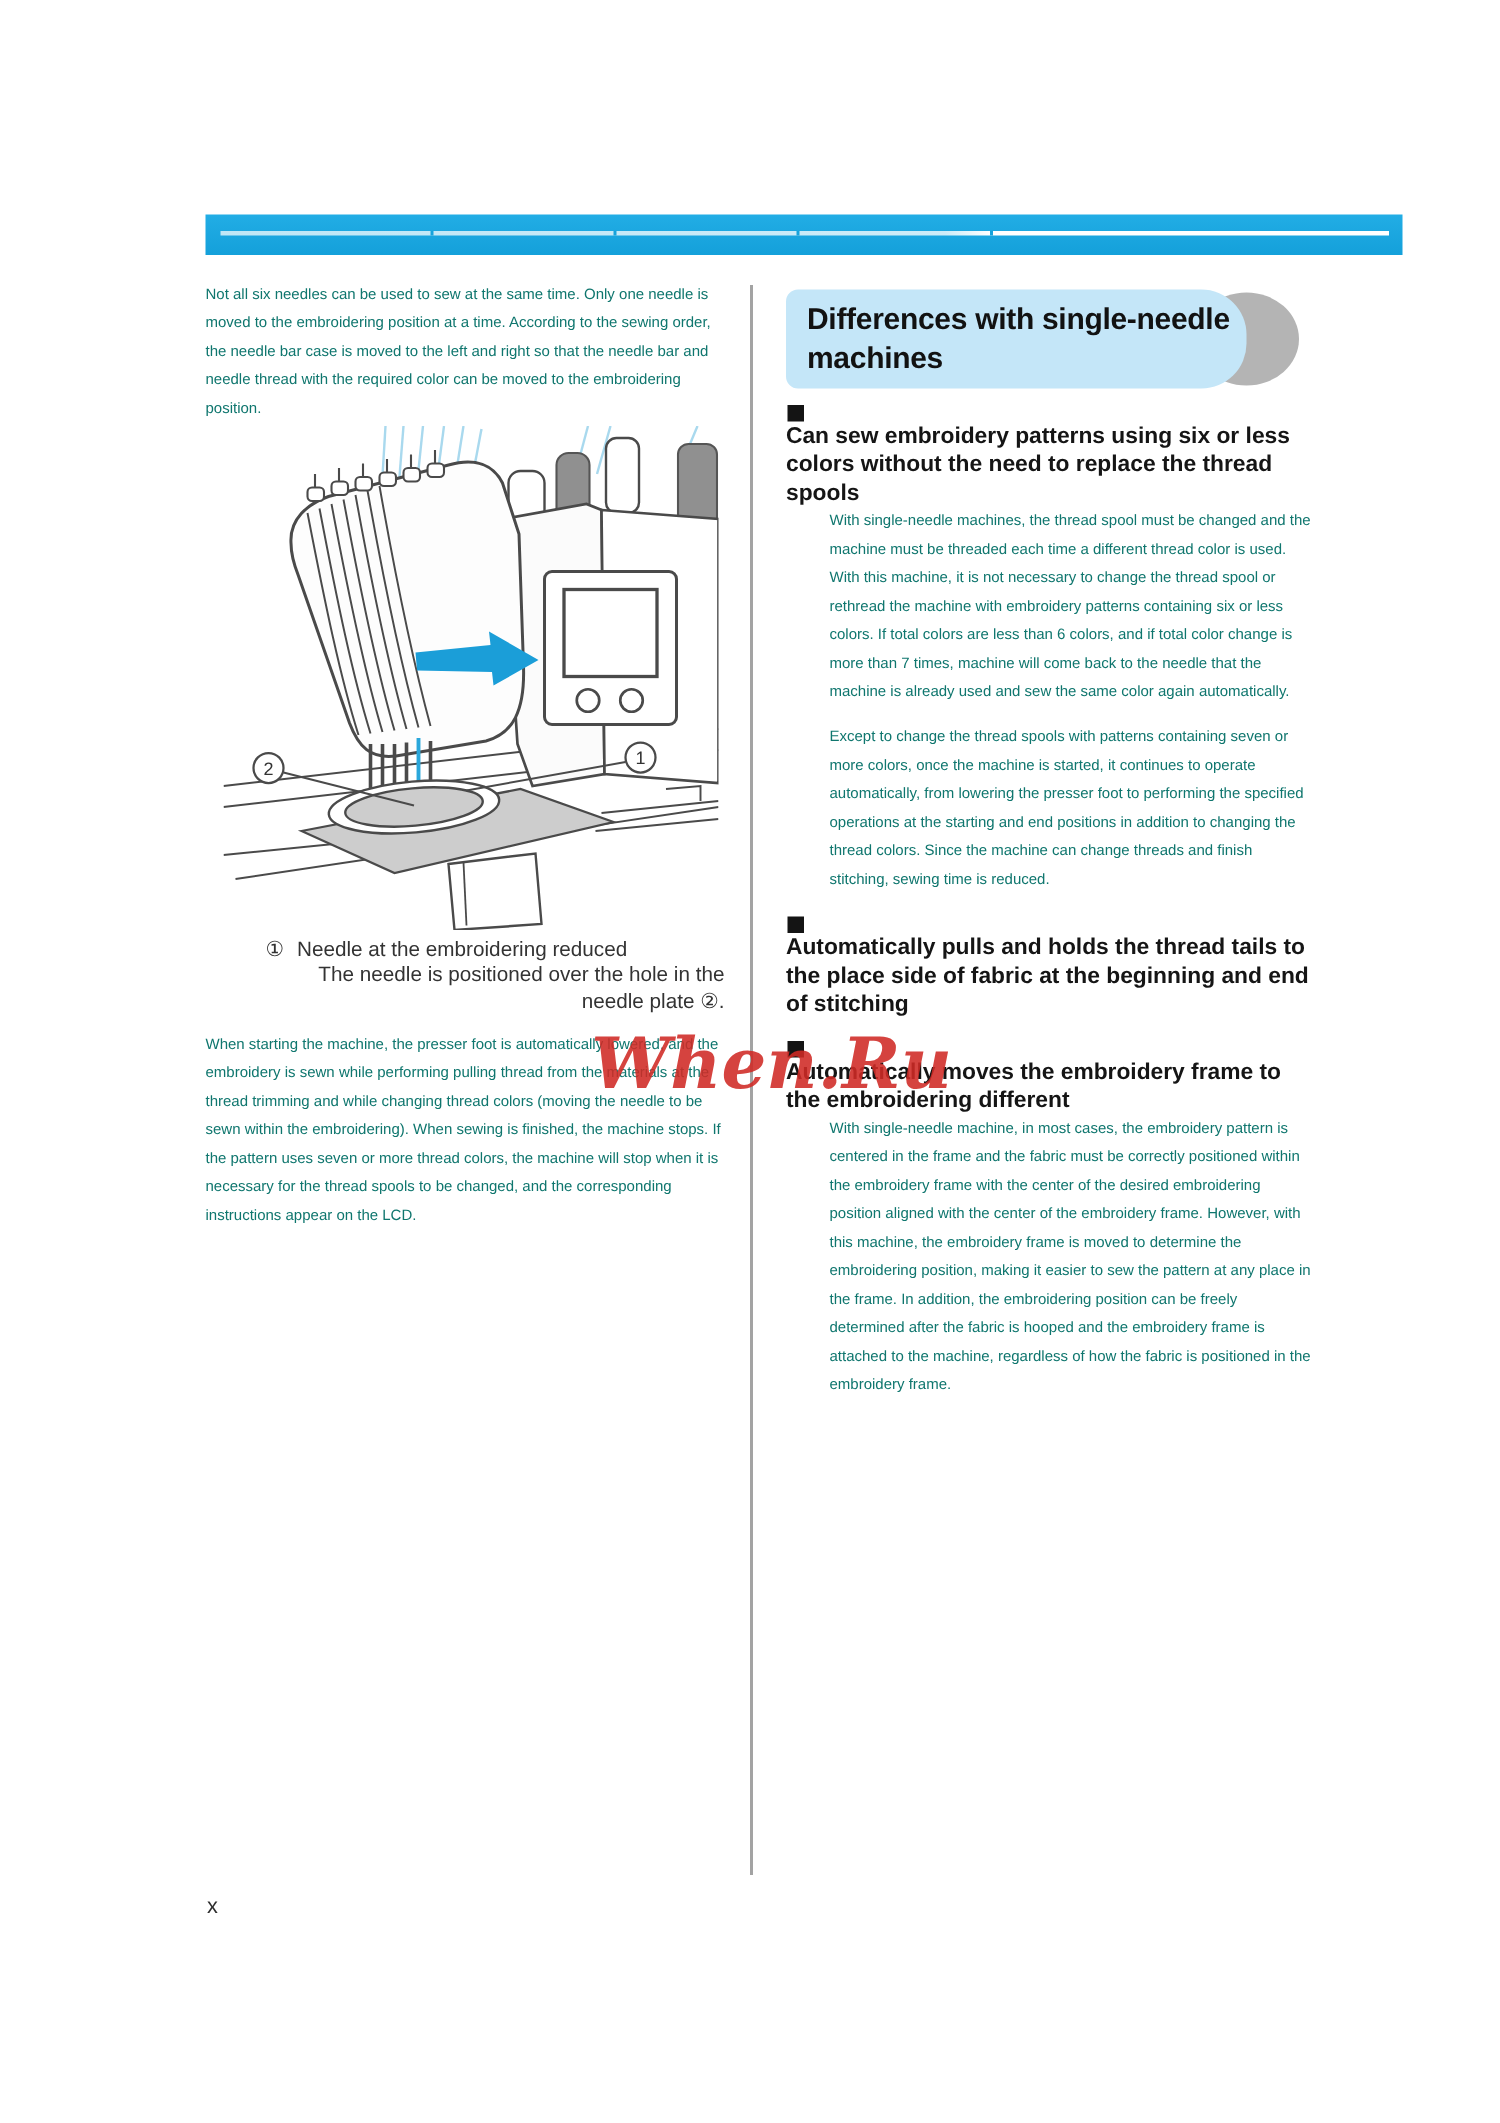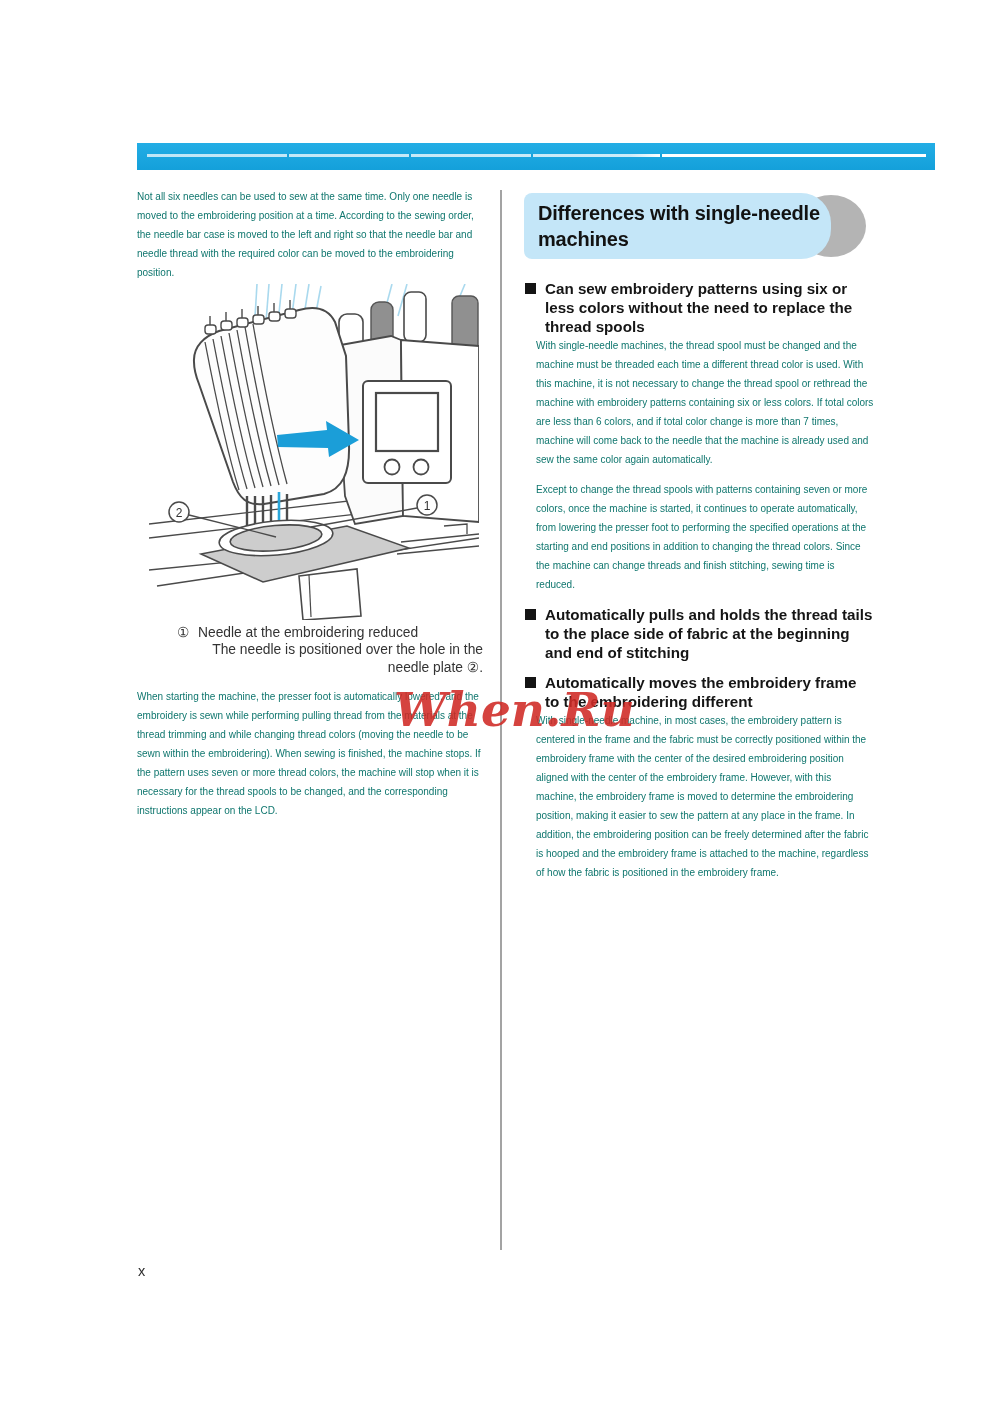--- a/index.html
+++ b/index.html
@@ -24,37 +24,37 @@
   .divider   { position:absolute; left:500px; top:190px; width:2px; height:1060px; background:#a3a3a3; }
   .body-text { font-size:10px; line-height:19px; color:#0f766e; }
   
   .figure { position:relative; width:346px; height:340px; margin-top:0; }
   .figure svg { position:absolute; left:12px; top:2px; }
   .caption { font-size:13.8px; line-height:17.4px; color:#333; margin-top:2px; }
   .caption-row { display:flex; padding-left:40px; }
   .caption-marker { width:21px; flex:none; }
   .caption-body { padding-left:61px;text-align:right; }
   
-  .heading-wrap { position:relative; height:68px; margin-bottom:18px; }
+  .heading-wrap { position:relative; height:68px; margin-bottom:5px; }
   .heading-arc {
     position:absolute; left:272px; top:2px; width:70px; height:62px;
     background:#b4b4b4; border-radius:35px / 31px;
   }
   .heading-box {
     position:relative; z-index:1; width:307px; height:66px;
     background:#c4e6f8; border-radius:8px 30px 30px 8px;
     padding:7px 0 0 14px;
   }
   .heading-text { font-size:20px; font-weight:bold; line-height:26px; color:#121212; width:282px; letter-spacing:-0.2px; }
   
   .section { margin-bottom:11px; }
-  .section-title-row { display:flex; }
+  .section-title-row { display:flex;flex-direction:column; }
   .bullet { flex:none; width:11px; height:11px; background:#141414; margin:4px 9px 0 1px; }
   .section-title { font-size:15.2px; font-weight:bold; line-height:19px; color:#151515; }
-  .section-body { margin-left:12px; }
+  .section-body { margin-left:29px; }
   
   .watermark {
     position:absolute; left:394px; top:682px; z-index:6;
     font-family:"DejaVu Serif", serif; font-style:italic; font-weight:bold;
     font-size:47px; color:#d02a25; opacity:.88; white-space:nowrap; pointer-events:none;
   }
   .page-number { position:absolute; left:138px; top:1263px; font-size:14.5px; color:#2e2e2e; }
 </style>
 </head>
 <body>

